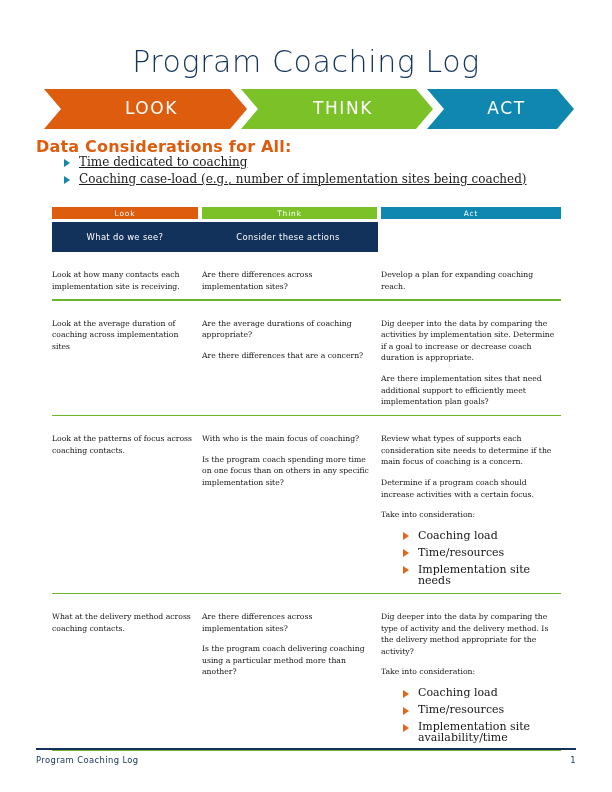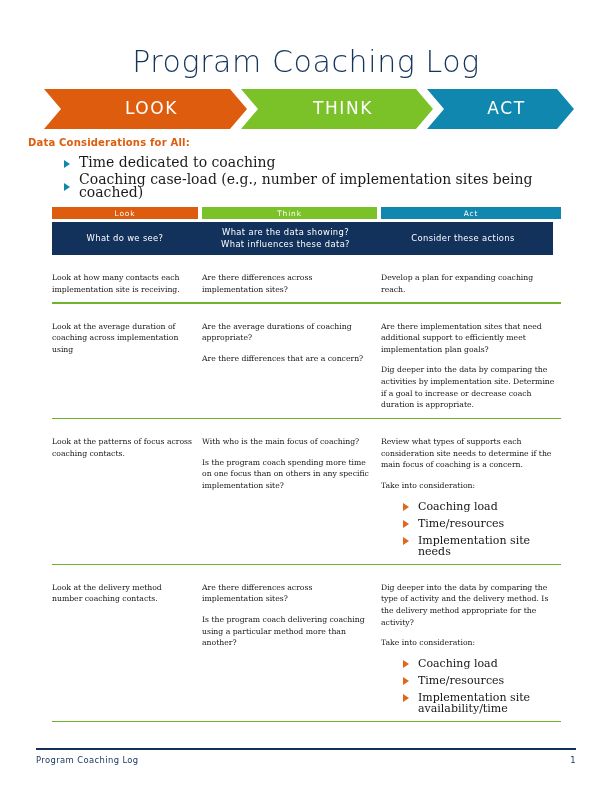--- a/index.html
+++ b/index.html
@@ -74,42 +74,43 @@
   }
   .chev-3 {
     left: 383px; width: 147px;
     background: #0f87ae;
     clip-path: polygon(0 0, 130px 0, 147px 50%, 130px 100%, 0 100%, 17px 50%);
   }
 
   
   .considerations-heading {
     position: absolute;
-    left: 28px;
+    left: 36px;
     top: 137px;
     font-family: "DejaVu Sans", sans-serif;
     font-weight: bold;
-    font-size: 10px;
+    font-size: 16px;
     color: #de5c0d;
     letter-spacing: 0.2px;
   }
   .considerations-list {
     position: absolute;
     left: 64px;
     top: 156px;
     width: 500px;
   }
   .consideration-item {
     display: flex;
-    align-items: center;
+    align-items: flex-start;
     margin-bottom: 4px;
     font-family: "DejaVu Serif", serif;
-    font-size: 14px;
+    font-size: 12px;
     color: #1b1b1b;
     line-height: 13px;
+    text-decoration: underline;
   }
   .tri {
     width: 0; height: 0;
     border-top: 4.3px solid transparent;
     border-bottom: 4.3px solid transparent;
     border-left: 6.4px solid #1287a8;
     margin-right: 9px;
     margin-top: 2.6px;
     flex: 0 0 auto;
   }
@@ -267,67 +268,64 @@
     <div class="hdr-row">
       <div class="hdr-cat c-look col-1">Look</div>
       <div class="hdr-cat c-think col-2">Think</div>
       <div class="hdr-cat c-act col-3">Act</div>
     </div>
 
     <div class="hdr-q-row">
       <div class="hdr-q col-1">
         <div>What do we see?</div>
       </div>
-      <div class="hdr-q col-2">
-        <div>What are the data showing?</div>
-        <div>What influences these data?</div>
-      </div>
       <div class="hdr-q col-3">
         <div>Consider these actions</div>
       </div>
     </div>
 
     <div class="data-row">
       <div class="cell col-1">
         <p>Look at how many contacts each implementation site is receiving.</p>
       </div>
       <div class="cell col-2">
         <p>Are there differences across implementation sites?</p>
       </div>
       <div class="cell col-3">
         <p>Develop a plan for expanding coaching reach.</p>
       </div>
     </div>
     <div class="rule"></div>
 
     <div class="data-row">
       <div class="cell col-1">
-        <p>Look at the average duration of coaching across implementation using</p>
+        <p>Look at the average duration of coaching across implementation sites</p>
       </div>
       <div class="cell col-2">
         <p>Are the average durations of coaching appropriate?</p>
         <p>Are there differences that are a concern?</p>
       </div>
       <div class="cell col-3">
+        <p>Dig deeper into the data by comparing the activities by implementation site. Determine if a goal to increase or decrease coach duration is appropriate.</p>
         <p>Are there implementation sites that need additional support to efficiently meet implementation plan goals?</p>
-        <p>Dig deeper into the data by comparing the activities by implementation site. Determine if a goal to increase or decrease coach duration is appropriate.</p>
       </div>
     </div>
     <div class="rule"></div>
 
     <div class="data-row">
       <div class="cell col-1">
         <p>Look at the patterns of focus across coaching contacts.</p>
       </div>
       <div class="cell col-2">
         <p>With who is the main focus of coaching?</p>
         <p>Is the program coach spending more time on one focus than on others in any specific implementation site?</p>
       </div>
       <div class="cell col-3">
         <p>Review what types of supports each consideration site needs to determine if the main focus of coaching is a concern.</p>
+        <p>Determine if a program coach should increase activities with a certain focus.</p>
         <p>Take into consideration:</p>
         <ul class="sub-list">
           <li>
             <span class="tri tri-orange"></span>
             <span>Coaching load</span>
           </li>
           <li>
             <span class="tri tri-orange"></span>
             <span>Time/resources</span>
           </li>
@@ -335,21 +333,21 @@
             <span class="tri tri-orange"></span>
             <span>Implementation site needs</span>
           </li>
         </ul>
       </div>
     </div>
     <div class="rule"></div>
 
     <div class="data-row">
       <div class="cell col-1">
-        <p>Look at the delivery method number coaching contacts.</p>
+        <p>What at the delivery method across coaching contacts.</p>
       </div>
       <div class="cell col-2">
         <p>Are there differences across implementation sites?</p>
         <p>Is the program coach delivering coaching using a particular method more than another?</p>
       </div>
       <div class="cell col-3">
         <p>Dig deeper into the data by comparing the type of activity and the delivery method. Is the delivery method appropriate for the activity?</p>
         <p>Take into consideration:</p>
         <ul class="sub-list">
           <li>

